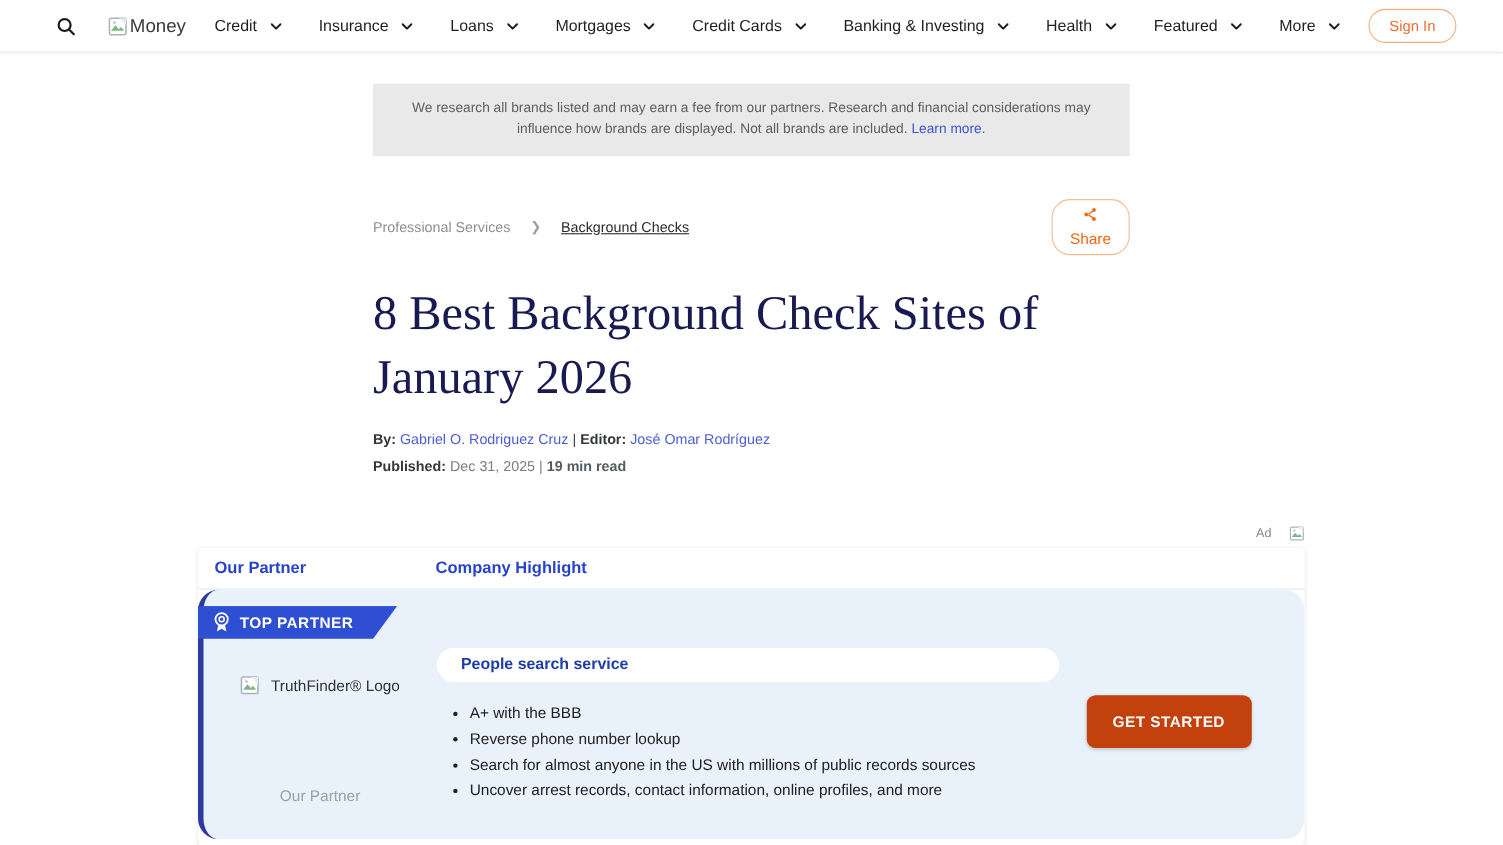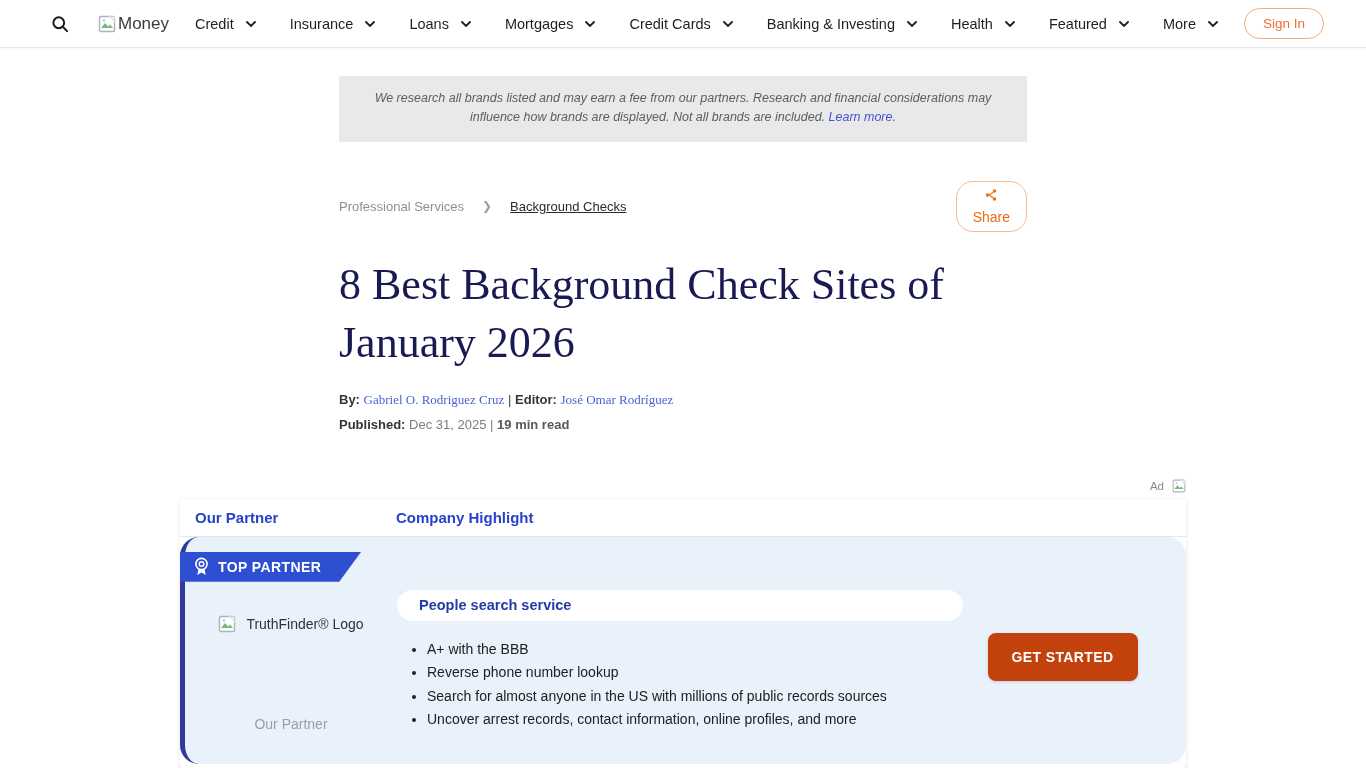--- a/index.html
+++ b/index.html
@@ -14,45 +14,45 @@
   .logo-wrap { display:flex; align-items:center; margin-left:26px; gap:2px; }
   .logo-text { font-size:17px; color:#3a3a3a; }
   .nav-menu { flex:1; display:flex; justify-content:center; align-items:center; gap:34px; }
   .nav-item { display:flex; align-items:center; gap:12px; font-size:14.5px; color:#1f1f1f; cursor:pointer; white-space:nowrap; }
   .signin-btn { border:1px solid #f3ae7f; color:#ee6d30; background:#fff; border-radius:17px;
                 padding:7px 18px; font-size:13.5px; cursor:pointer; font-family:inherit; }
 
   
   .disclaimer { width:688px; margin:28px auto 0 339px; background:#e9e9e9;
                 padding:13px 30px 15px; text-align:center; font-size:12.5px;
-                line-height:1.5; color:#5a5e63;font-style:italic; }
+                line-height:1.5; color:#5a5e63; }
   .disclaimer a { color:#4053d0; text-decoration:none; cursor:pointer; }
 
   .crumb-row { width:688px; margin:39px 0 0 339px; display:flex; align-items:center; }
   .crumbs { display:flex; align-items:center; gap:18px; font-size:13px; }
   .crumb-parent { color:#8d9096; }
   .crumb-chev { color:#9aa0a6; font-size:12px; }
   .crumb-current { color:#2b2b2b; text-decoration:underline; cursor:pointer; }
   .share-btn { margin-left:auto; display:flex; align-items:center; gap:7px;
                border:1px solid #f6bb90; border-radius:17px; background:#fff;
                padding:6px 16px; color:#ef6a12; font-size:14px; cursor:pointer; font-family:inherit;flex-direction:column; }
 
   .article-title { width:700px; margin:24px 0 0 339px; font-family:"Liberation Serif", serif;
                    font-weight:400; font-size:44px; line-height:1.32; color:#1a1a52; }
 
   .byline { width:688px; margin:20px 0 0 339px; font-size:13px; color:#3c4043; }
   .byline .lbl { font-weight:bold; color:#33363a; }
-  .byline a { color:#4a5fd3; text-decoration:none; cursor:pointer;font-family:Liberation Serif, serif; }
+  .byline a { color:#4a5fd3; text-decoration:none; cursor:pointer; }
   .publine { width:688px; margin:9px 0 0 339px; font-size:13px; color:#7a7e83; }
   .publine .lbl { font-weight:bold; color:#33363a; }
   .publine .read { font-weight:bold; color:#555a60; }
 
   
   .ad-row { width:1006px; margin:47px 0 0 180px; display:flex; justify-content:flex-end;
-            align-items:center; gap:8px; font-size:11.5px; color:#8a8a8a; }
+            align-items:center; gap:16px; font-size:11.5px; color:#8a8a8a; }
 
   .partner-card { width:1006px; margin:6px 0 0 180px; background:#fff;
                   box-shadow:0 1px 4px rgba(0,0,0,.10); }
   .card-head { display:flex; align-items:center; height:38px; background:#fff;
                border-bottom:1px solid #e4e8ec; }
   .card-head .h1 { margin-left:15px; width:201px; color:#2742cb; font-weight:bold; font-size:15px; }
   .card-head .h2 { color:#2742cb; font-weight:bold; font-size:15px; }
 
   .partner-row { position:relative; background:#e9f1fa; border-left:5px solid #2e3a9d;
                  min-height:227px; padding:53px 24px 18px 0; display:flex;border-radius:19px; }

